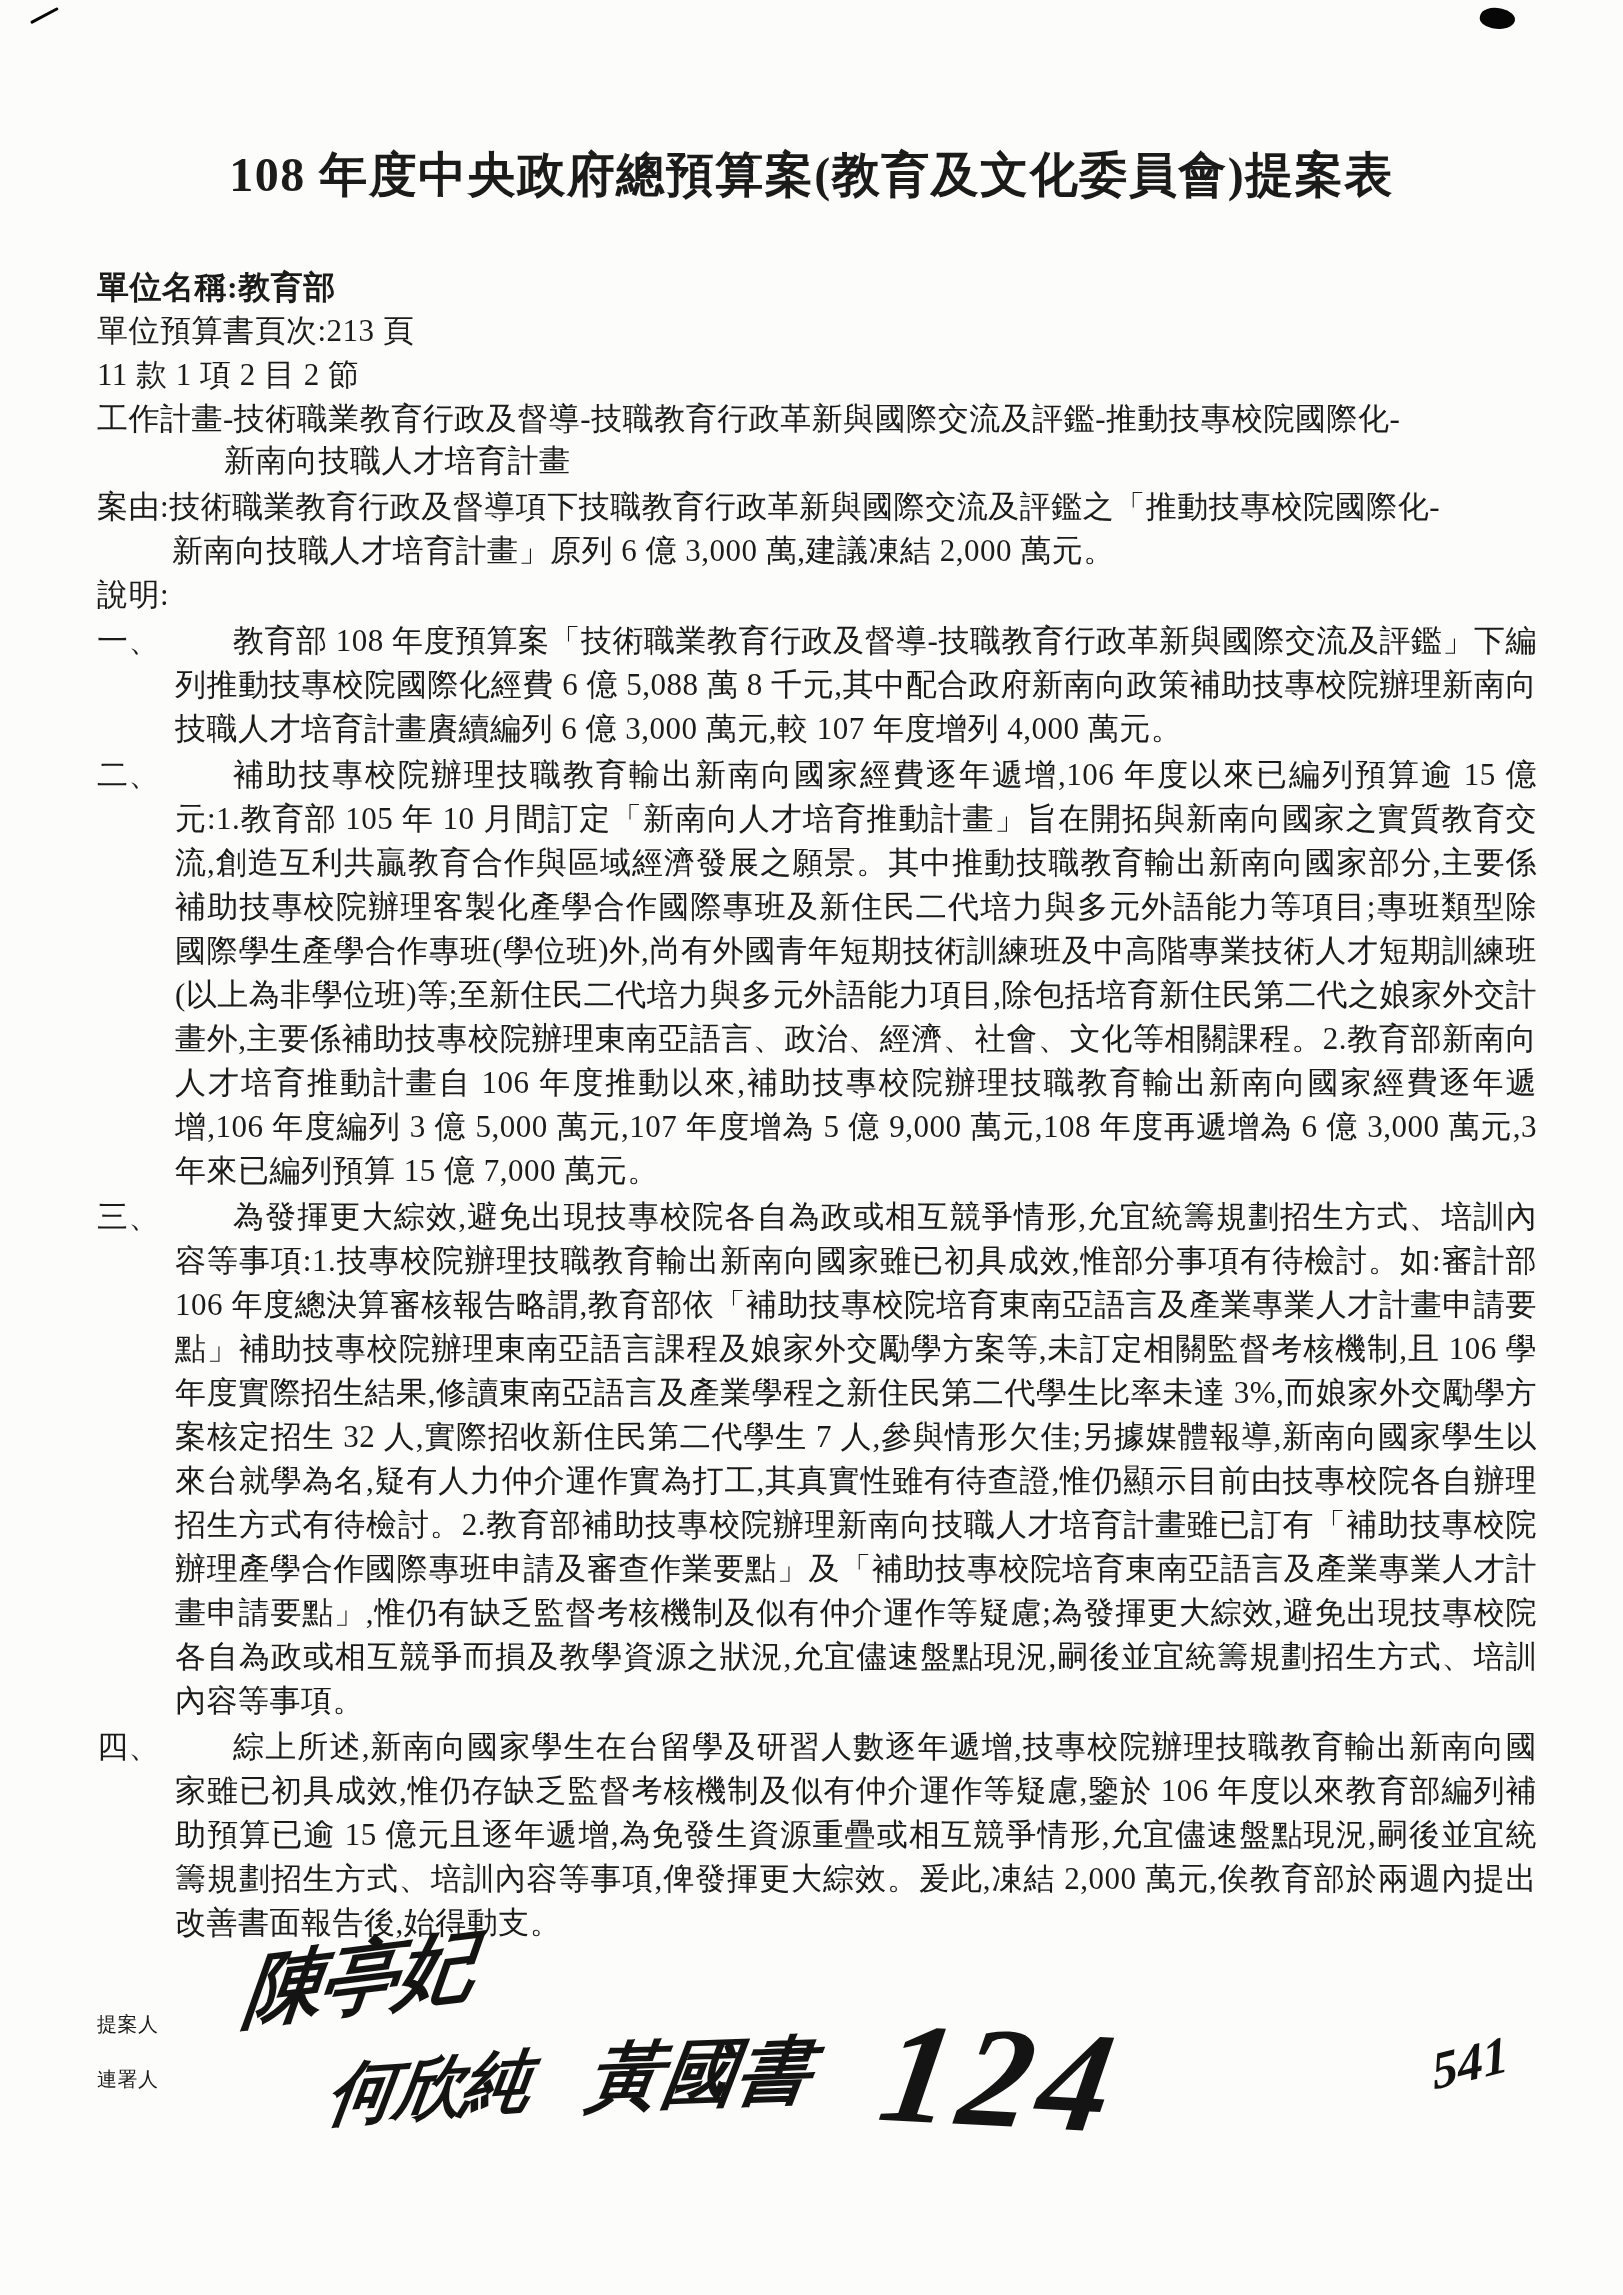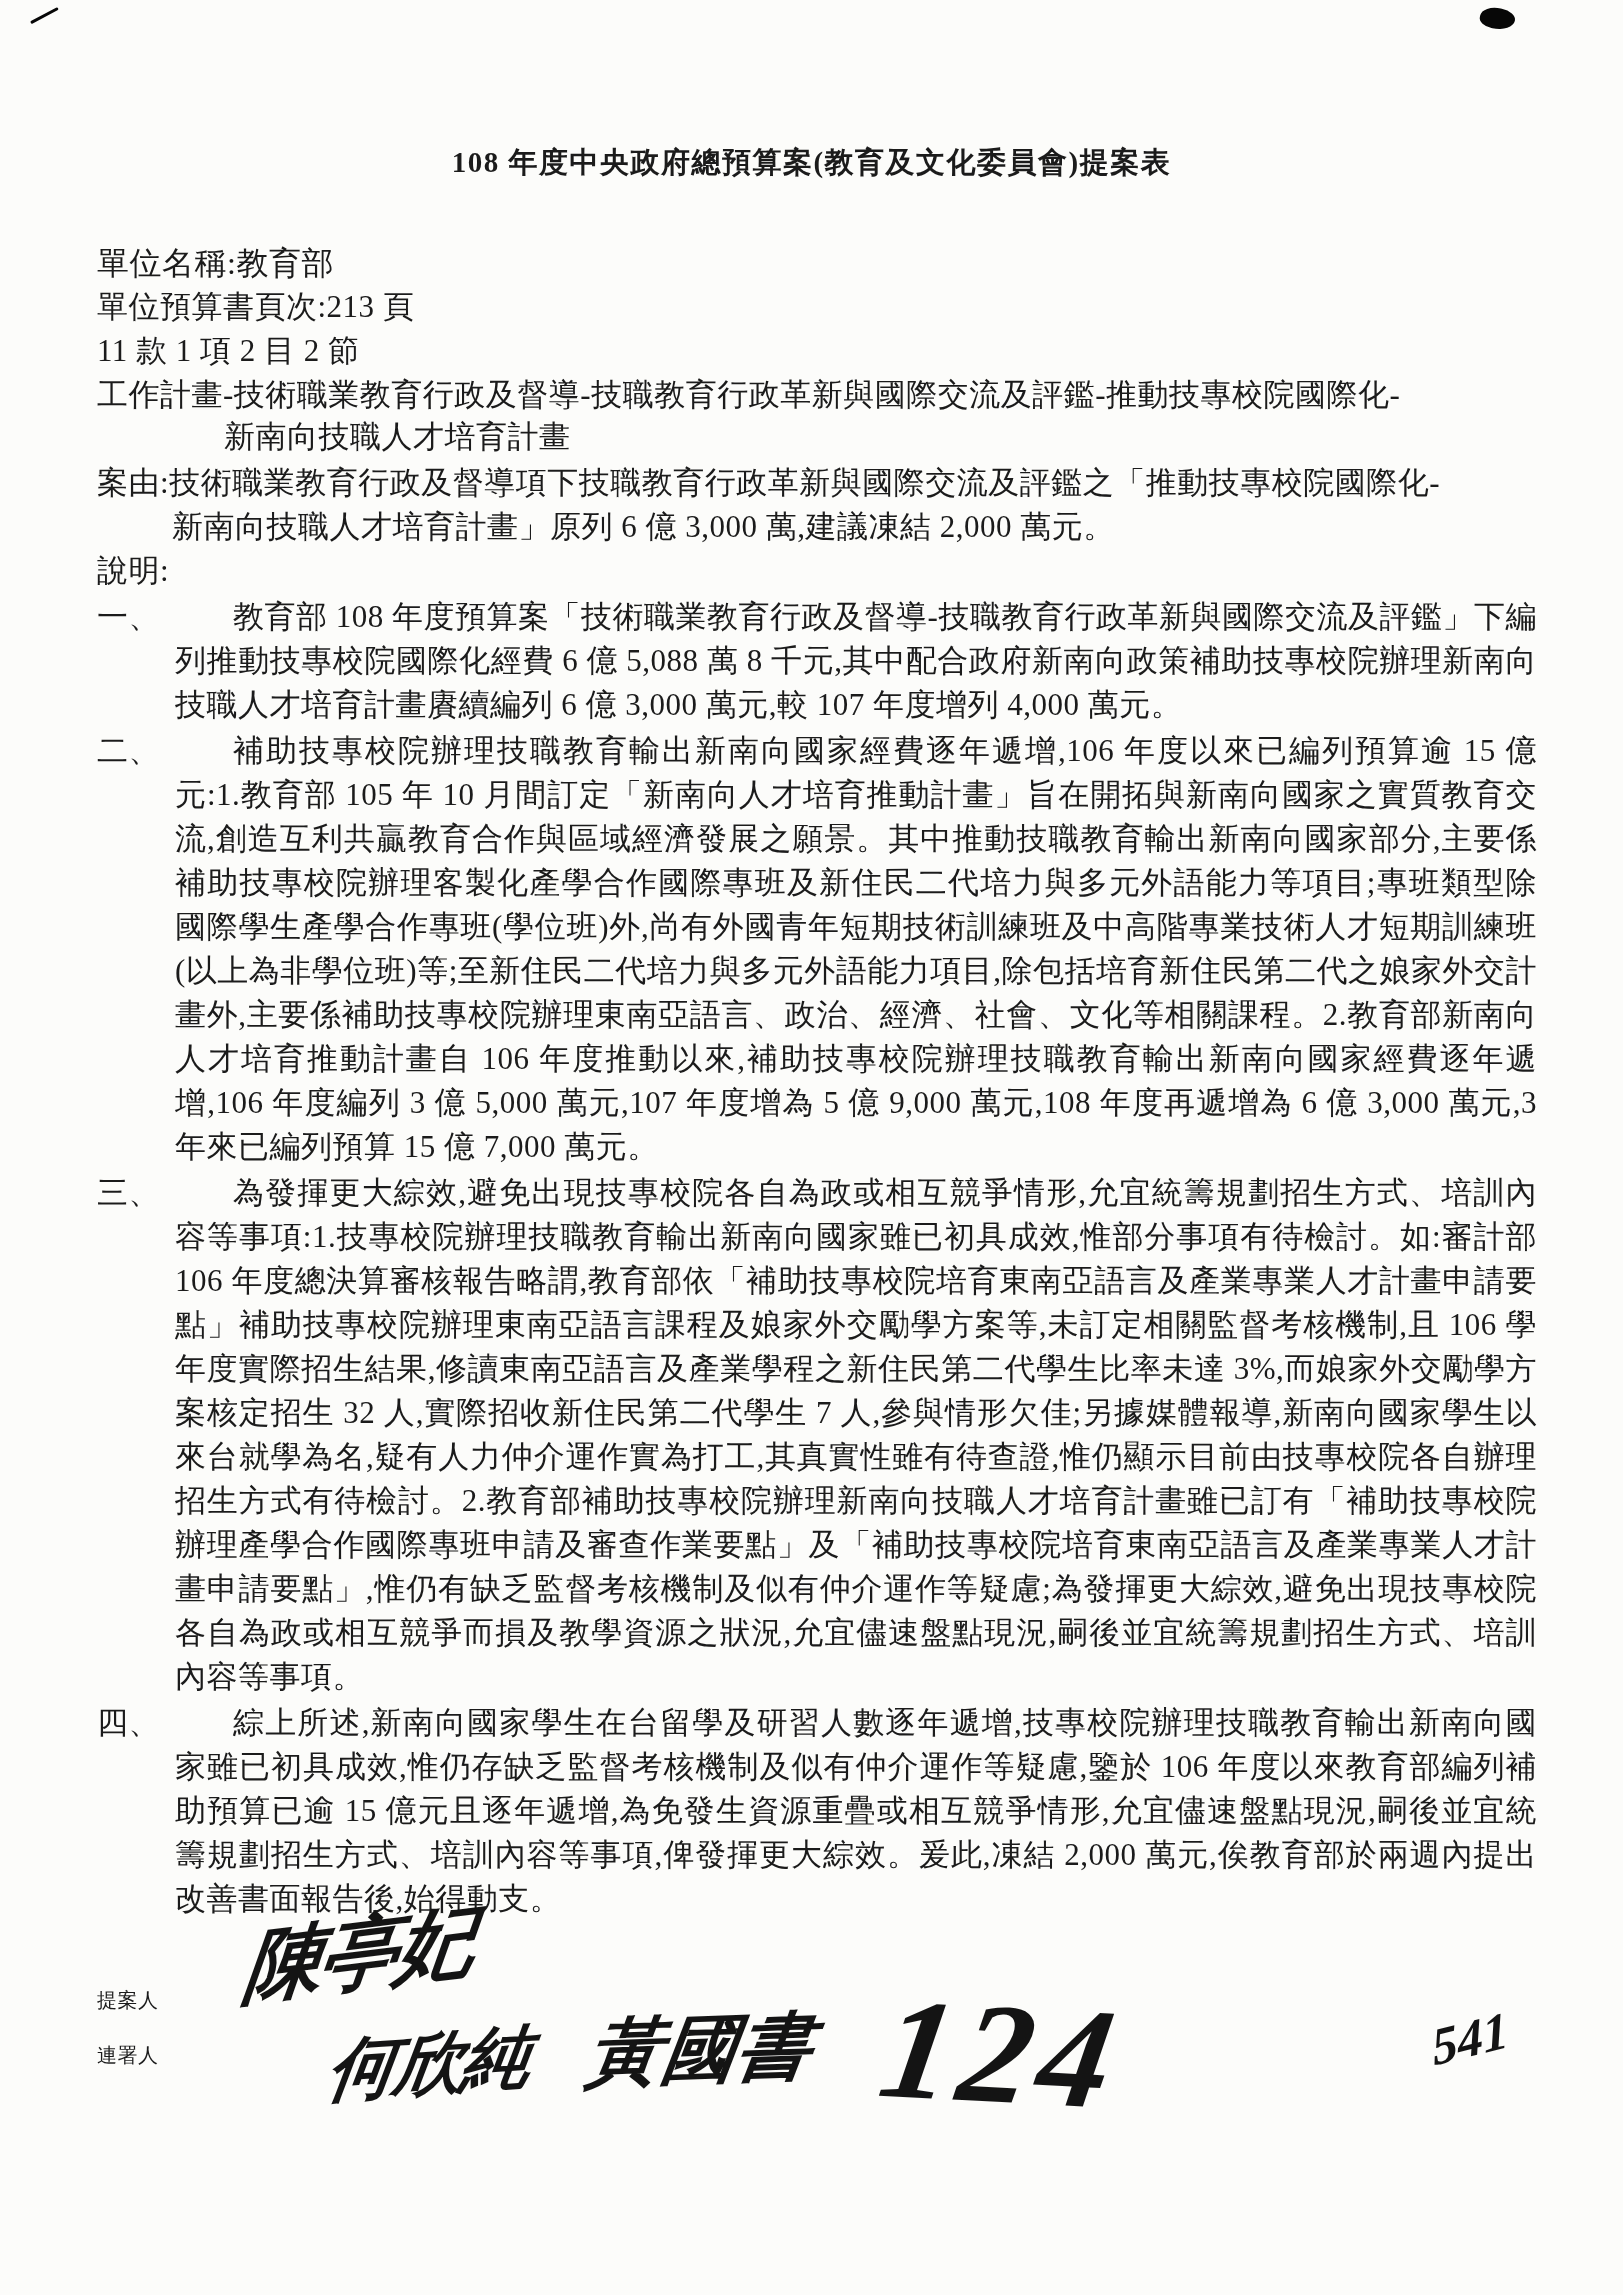--- a/index.html
+++ b/index.html
@@ -9,31 +9,31 @@
     height: 2295px;
     background: #fcfcfa;
     overflow: hidden;
     font-family: "Liberation Serif", "DejaVu Serif", serif;
     color: #1b1b1b;
   }
   .title {
     margin: 0;
     padding-top: 143px;
     text-align: center;
-    font-size: 29px;
+    font-size: 48px;
     font-weight: 700;
     letter-spacing: 1.5px;
   }
   .content {
     margin: 58px 84px 0 97px;
     font-size: 31px;
     line-height: 44px;
     letter-spacing: 0.5px;
   }
-  .meta-bold { font-weight: 400; font-size: 32px; }
+  .meta-bold { font-weight: 700; font-size: 32px; }
   .wp2 { padding-left: 127px; font-family: Liberation Mono, monospace; }
   .case2 { padding-left: 75px; }
   .expl-heading { }
   .item { position: relative; padding-left: 76px; }
   .item .num { position: absolute; left: 0; top: 0; }
   .item .body { margin: 2px; text-indent: 58px; text-align: justify; }
   .sigs { position: relative; height: 275px; margin-top: 19.7px; }
   .sig-label { position: absolute; left: 0; font-size: 20px; }
   .lbl-proposer { top: 37px; }
   .lbl-cosigner { top: 92px; }

